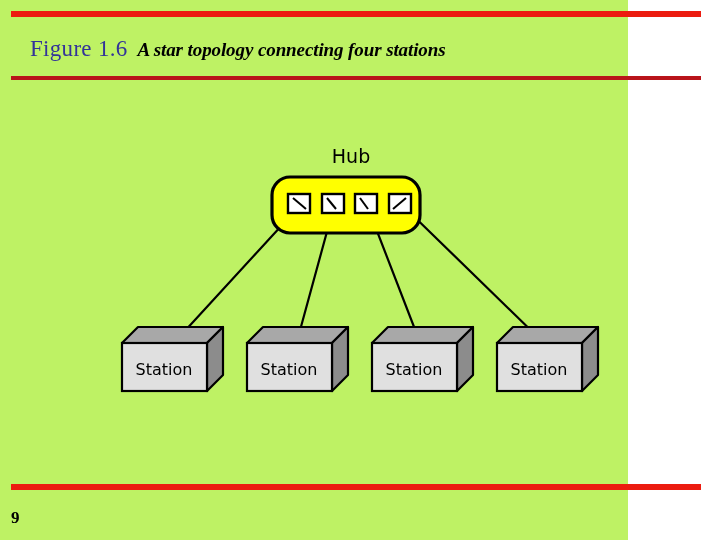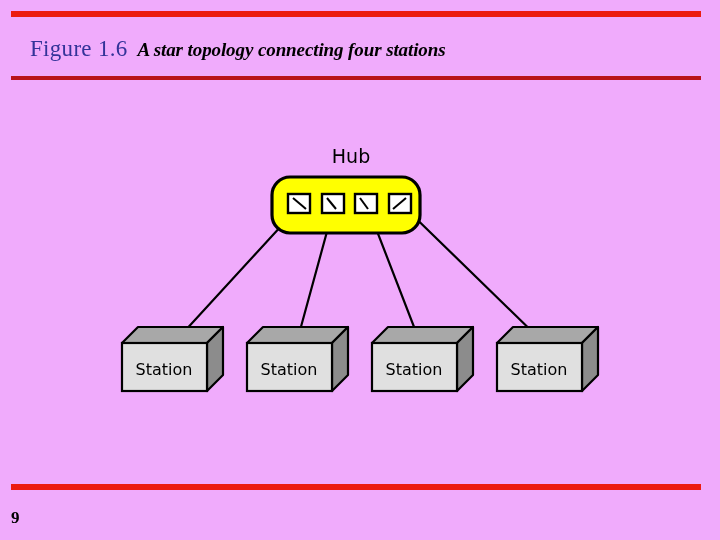--- a/index.html
+++ b/index.html
@@ -11,23 +11,23 @@
     width: 720px;
     height: 540px;
     position: relative;
     overflow: hidden;
     font-family: "Liberation Sans", sans-serif;
   }
 
   .slide {
     position: absolute;
     left: 0; top: 0;
-    width: 720px;
+    width: 628px;
     height: 540px;
-    background: #f0abfc;
+    background: #bef264;
   }
 
   
   .rule-top {
     position: absolute;
     left: 11px;
     top: 11px;
     width: 690px;
     height: 6px;
     background: #ec1c10;

